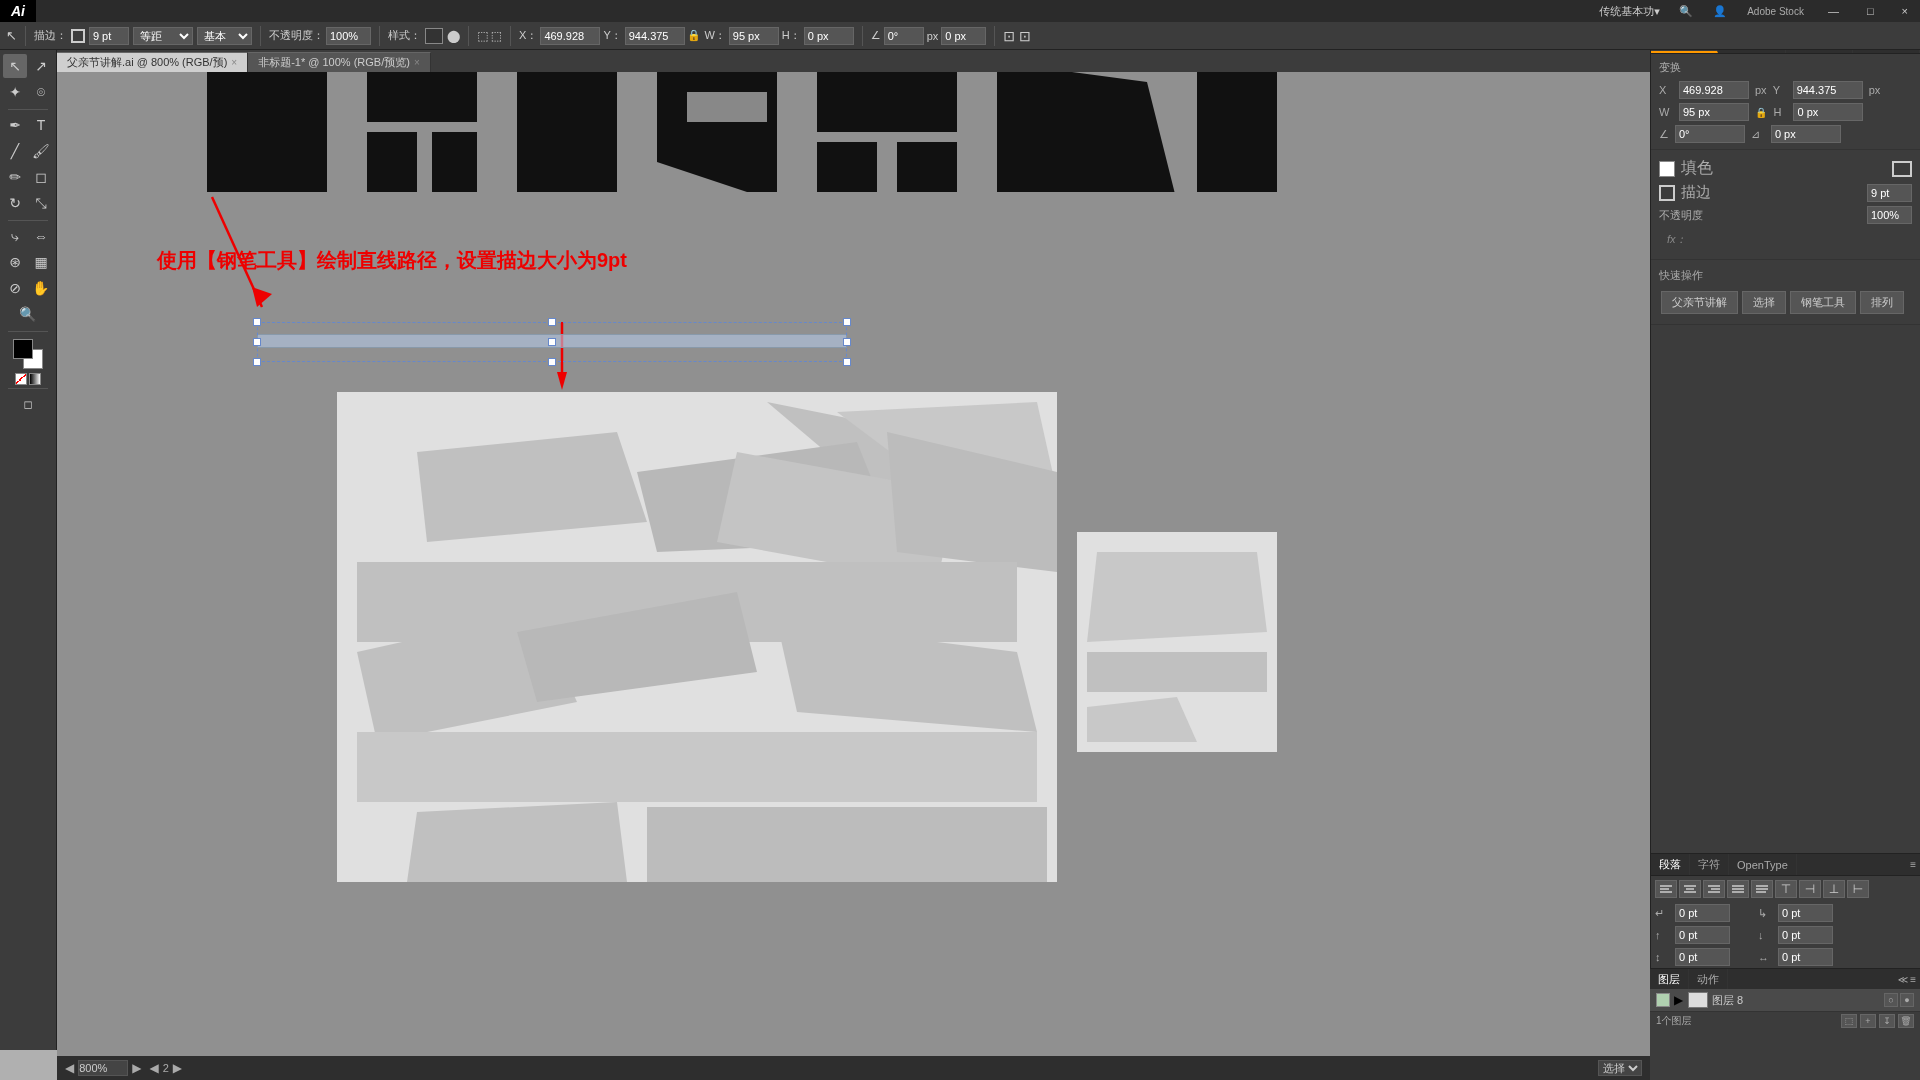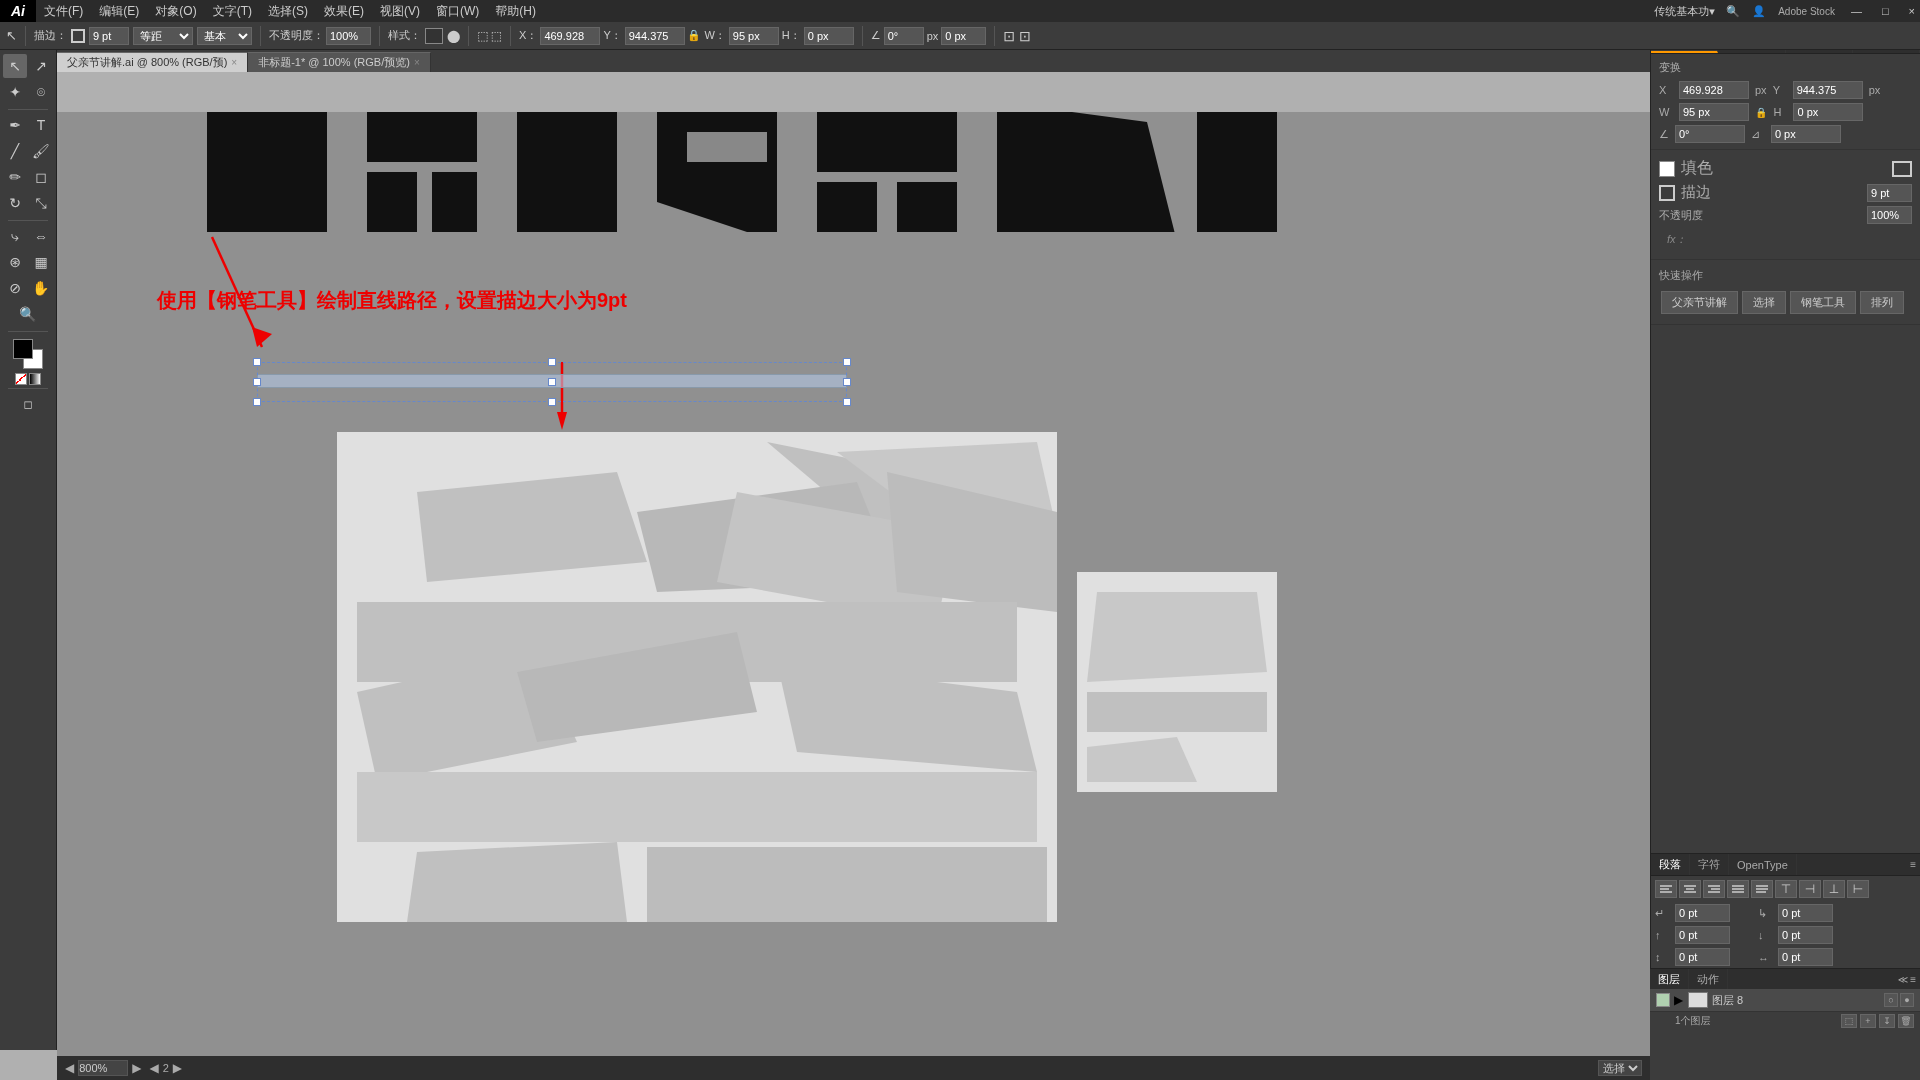--- a/index.html
+++ b/index.html
@@ -13,21 +13,21 @@
     }
     #menu-bar .app-logo {
       width: 36px; height: 22px; background: #000; color: #fff;
       display: flex; align-items: center; justify-content: center;
       font-size: 14px; font-weight: bold; font-style: italic; flex-shrink: 0;
     }
     #menu-bar .menu-items { display: flex; gap: 0px; }
     #menu-bar .menu-item {
       padding: 2px 8px; cursor: pointer; color: #ccc; font-size: 12px;
     }
-    #menu-bar .right-area { margin-left: auto; display: flex; align-items: center; gap: 12px; padding-right: 1px; color: #ccc; font-size: 11px; }
+    #menu-bar .right-area { margin-left: auto; display: flex; align-items: center; gap: 20px; padding-right: 8px; color: #ccc; font-size: 11px; }
 
     
     #toolbar {
       position: absolute; top: 22px; left: 0; width: 1920px; height: 28px;
       background: #3c3c3c; display: flex; align-items: center; gap: 6px;
       padding: 0 6px; z-index: 100; border-bottom: 1px solid #222;
     }
     #toolbar .tool-group { display: flex; align-items: center; gap: 4px; }
     #toolbar .tool-label { color: #ccc; font-size: 11px; }
     #toolbar .tool-input {
@@ -74,21 +74,21 @@
     }
     .swatch-stack { position: relative; width: 30px; height: 30px; }
     .swatch-bg { position: absolute; bottom: 0; right: 0; width: 20px; height: 20px; background: #fff; border: 1px solid #888; }
     .swatch-fg { position: absolute; top: 0; left: 0; width: 20px; height: 20px; background: #000; border: 1px solid #888; }
     .swatch-small { display: flex; gap: 2px; margin-top: 2px; }
     .swatch-mini { width: 12px; height: 12px; border: 1px solid #888; }
 
     
     #canvas-area {
       position: absolute; top: 72px; left: 57px; right: 270px; bottom: 24px;
-      background: #ec4899; overflow: hidden; margin-top: 40px;
+      background: #ec4899; overflow: hidden;
     }
     #canvas-bg {
       position: absolute; top: 0; left: 0; right: 0; bottom: 0;
       background: #909090;
     }
 
     
     #annotation-text {
       position: absolute; top: 175px; left: 100px;
       color: #e00; font-size: 20px; font-weight: bold;
@@ -211,21 +211,21 @@
       display: flex; align-items: center; padding: 3px 6px; gap: 4px;
       background: #4a4a4a; border-bottom: 1px solid #333;
     }
     .layer-eye { width: 14px; height: 14px; border: 1px solid #888; background: #e0e0e0; cursor: pointer; }
     .layer-thumb { width: 20px; height: 16px; background: #aaa; border: 1px solid #777; }
     .layer-name { color: #ccc; font-size: 11px; flex: 1; }
     .layer-controls { display: flex; gap: 2px; }
     .layer-ctrl-btn { width: 14px; height: 14px; background: #555; border: 1px solid #666; cursor: pointer; display: flex; align-items: center; justify-content: center; color: #aaa; font-size: 9px; }
 
     .layer-bottom-bar {
-      display: flex; align-items: center; padding: 2px 6px; gap: 4px; margin-left: 19px;
+      display: flex; align-items: center; padding: 2px 6px; gap: 4px;
     }
     .layer-bottom-label { color: #aaa; font-size: 10px; }
     .layer-bottom-btn { width: 16px; height: 14px; background: #555; border: 1px solid #666; cursor: pointer; display: flex; align-items: center; justify-content: center; color: #aaa; font-size: 9px; }
 
     
     #status-bar {
       position: absolute; bottom: 0; left: 57px; right: 270px; height: 24px;
       background: #2e2e2e; display: flex; align-items: center; padding: 0 8px;
       gap: 8px; z-index: 90;
     }
@@ -236,31 +236,20 @@
     
     #transform-section {
       padding: 6px 8px; border-bottom: 1px solid #333;
     }
   </style>
 </head>
 <body>
 
 <div id="menu-bar">
   <div class="app-logo">Ai</div>
-  <div class="menu-items">
-    <div class="menu-item">文件(F)</div>
-    <div class="menu-item">编辑(E)</div>
-    <div class="menu-item">对象(O)</div>
-    <div class="menu-item">文字(T)</div>
-    <div class="menu-item">选择(S)</div>
-    <div class="menu-item">效果(E)</div>
-    <div class="menu-item">视图(V)</div>
-    <div class="menu-item">窗口(W)</div>
-    <div class="menu-item">帮助(H)</div>
-  </div>
   <div class="right-area">
     <span>传统基本功▾</span>
     <span style="cursor:pointer;">🔍</span>
     <span style="cursor:pointer;">👤</span>
     <span style="font-size:10px;color:#aaa;">Adobe Stock</span>
     <span style="cursor:pointer;padding:0 4px;">—</span>
     <span style="cursor:pointer;padding:0 4px;">□</span>
     <span style="cursor:pointer;padding:0 4px;">×</span>
   </div>
 </div>

